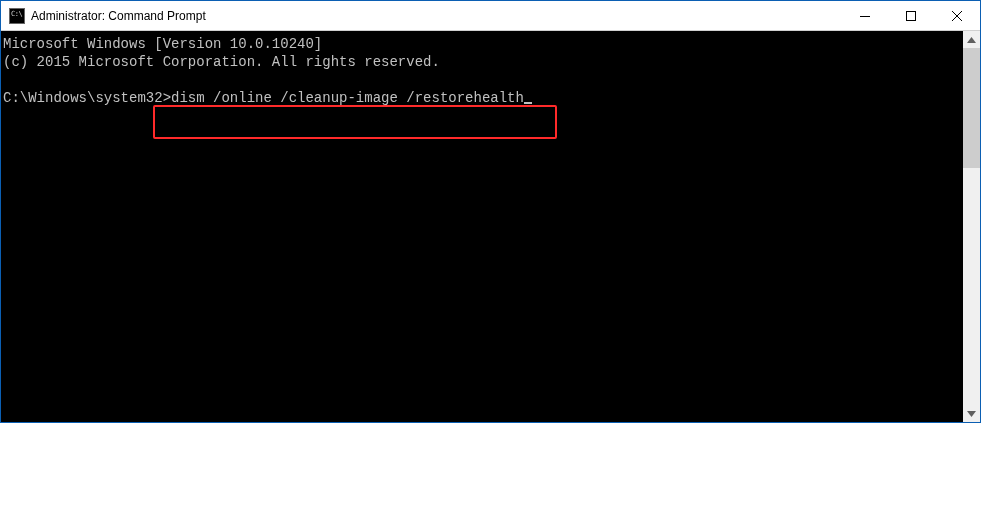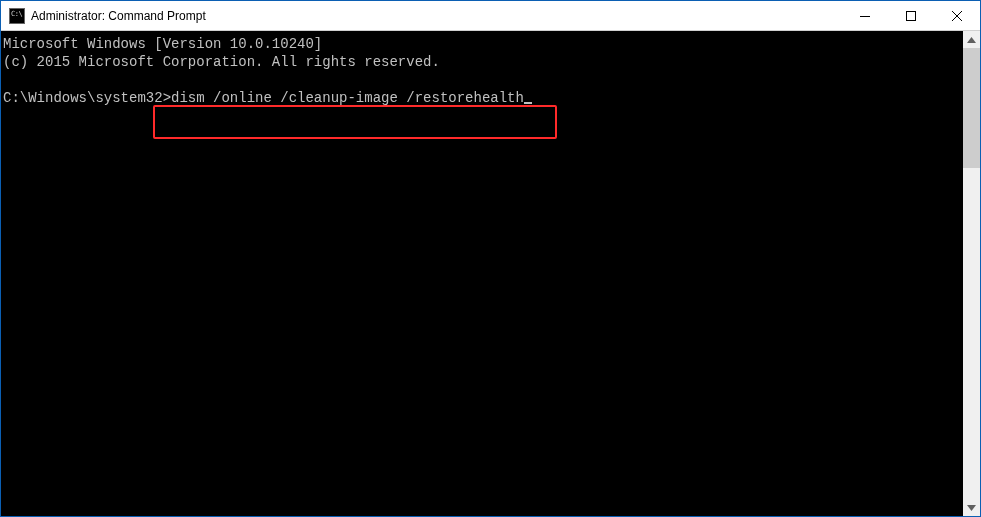--- a/index.html
+++ b/index.html
@@ -4,21 +4,21 @@
 <style>
   * { box-sizing: border-box; }
   html, body {
     margin: 0; padding: 0;
     width: 981px; height: 517px;
     font-family: "Segoe UI", Tahoma, sans-serif;
     background: #fff;
   }
   .window {
     width: 981px;
-    height: 517px;
+    height: 423px;
     border: 1px solid #0b5fb3;
     display: flex;
     flex-direction: column;
     background: #fff;
   }
   .titlebar {
     height: 30px;
     background: #ffffff;
     display: flex;
     align-items: center;

